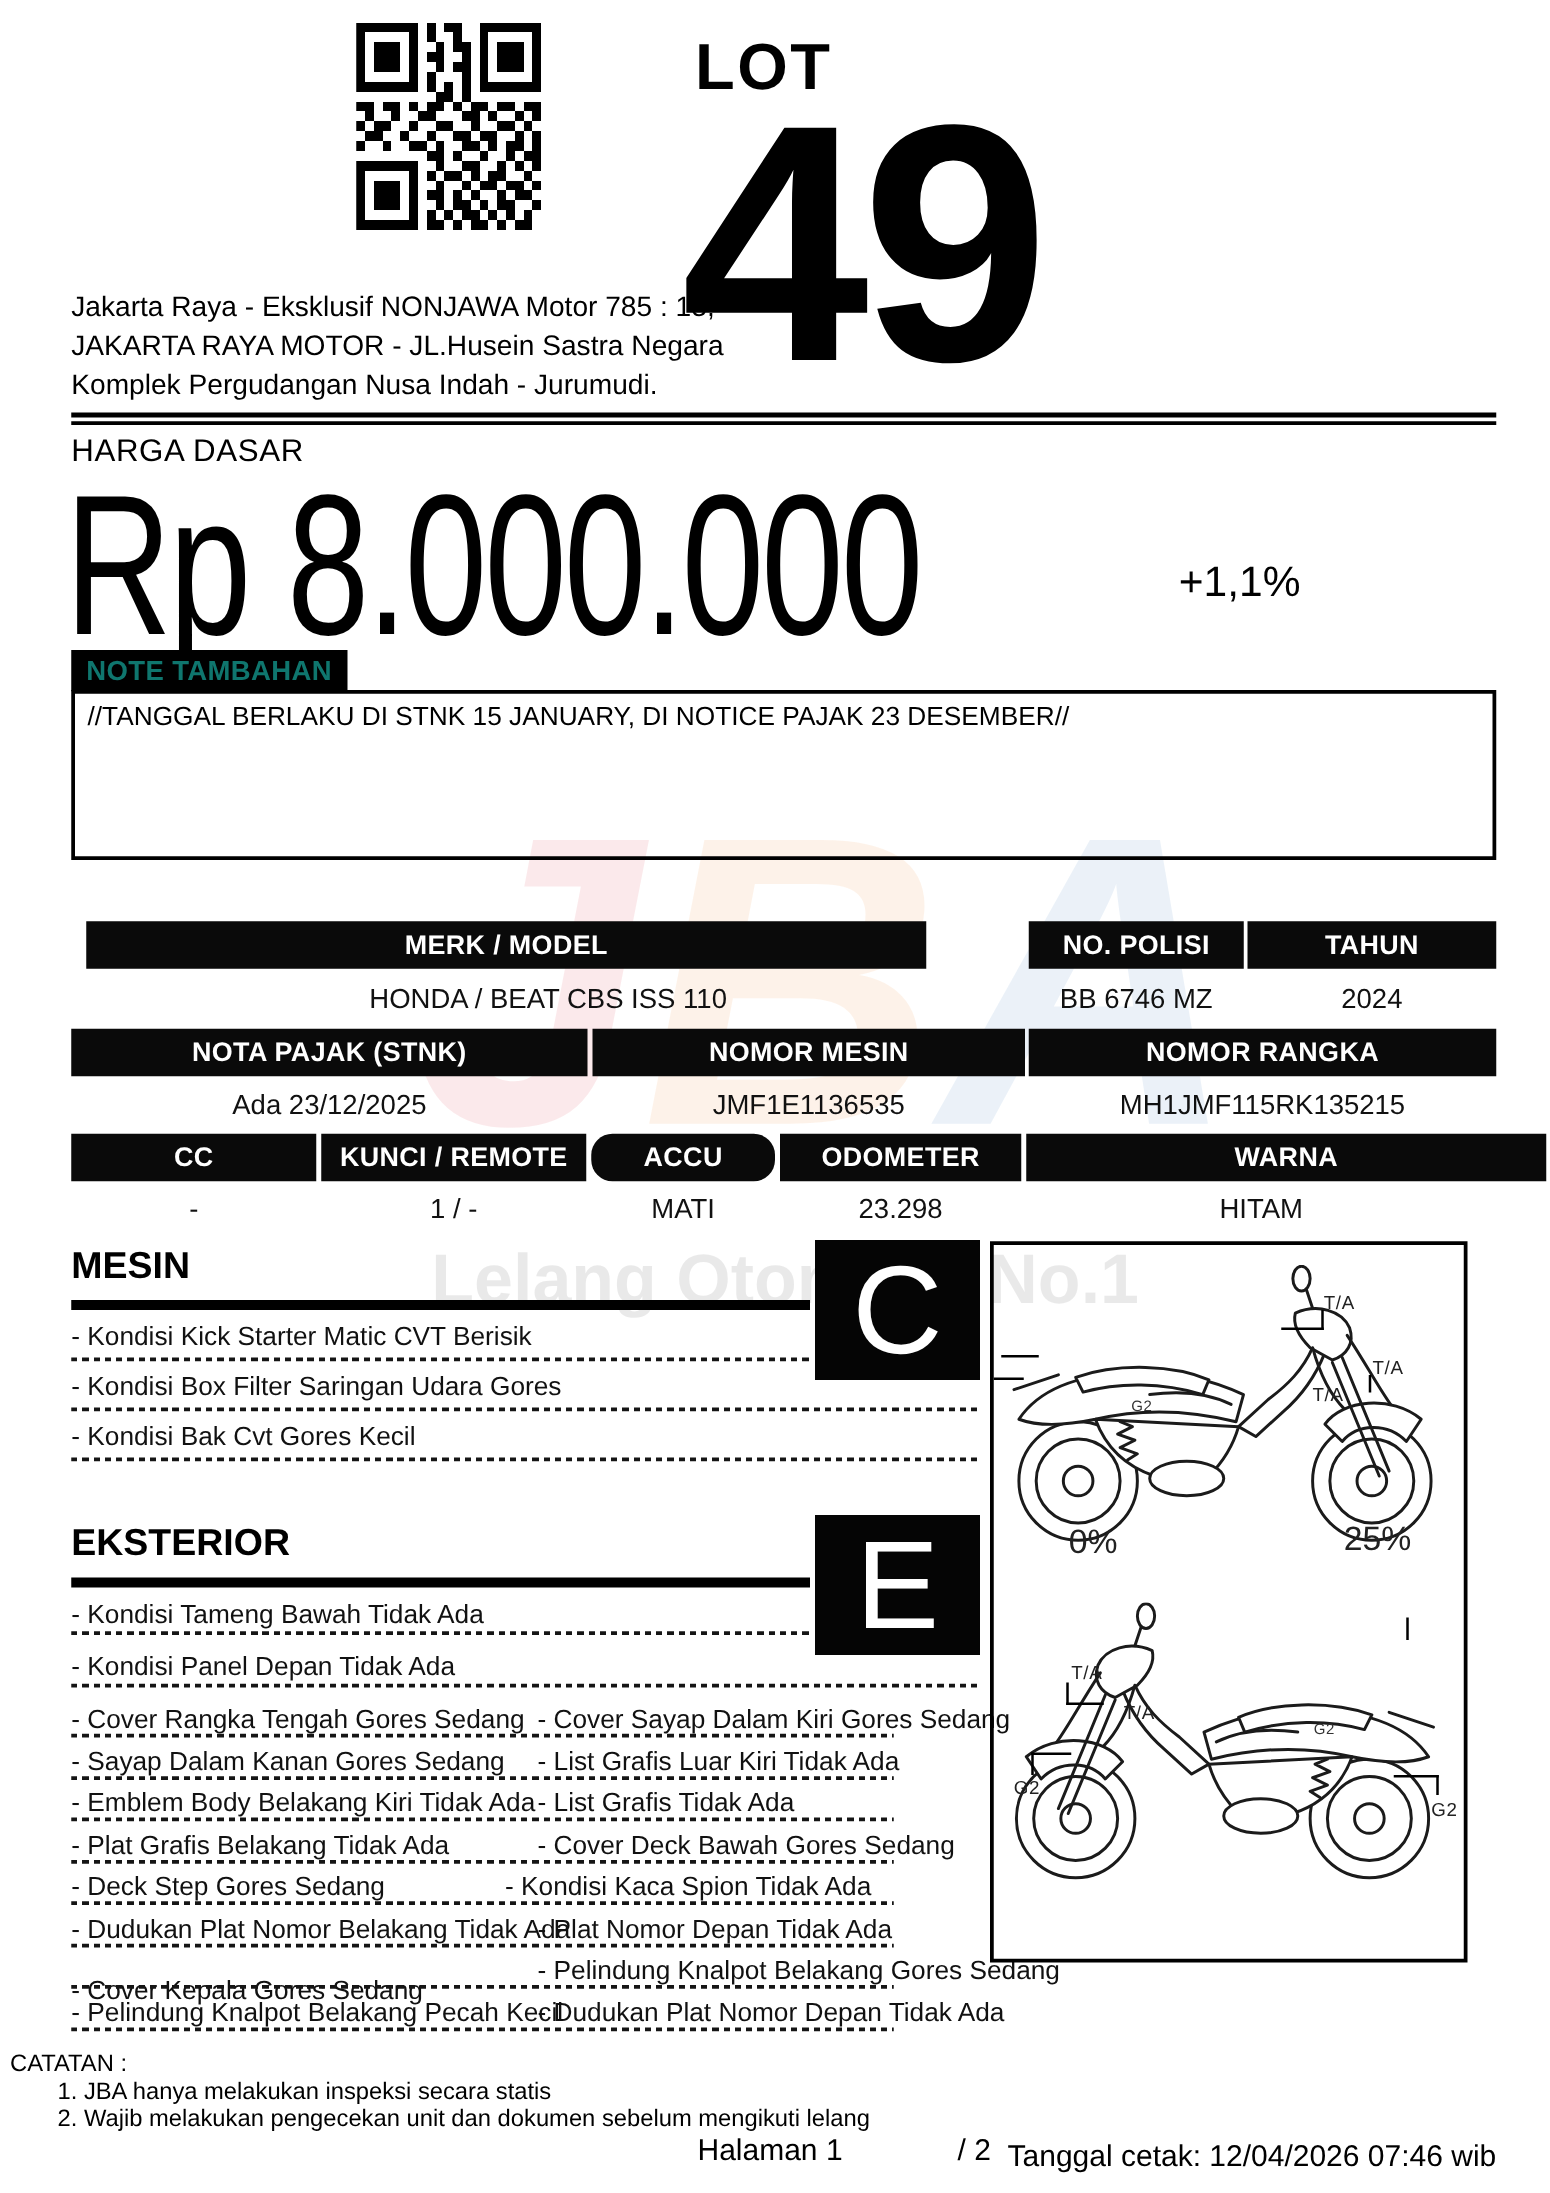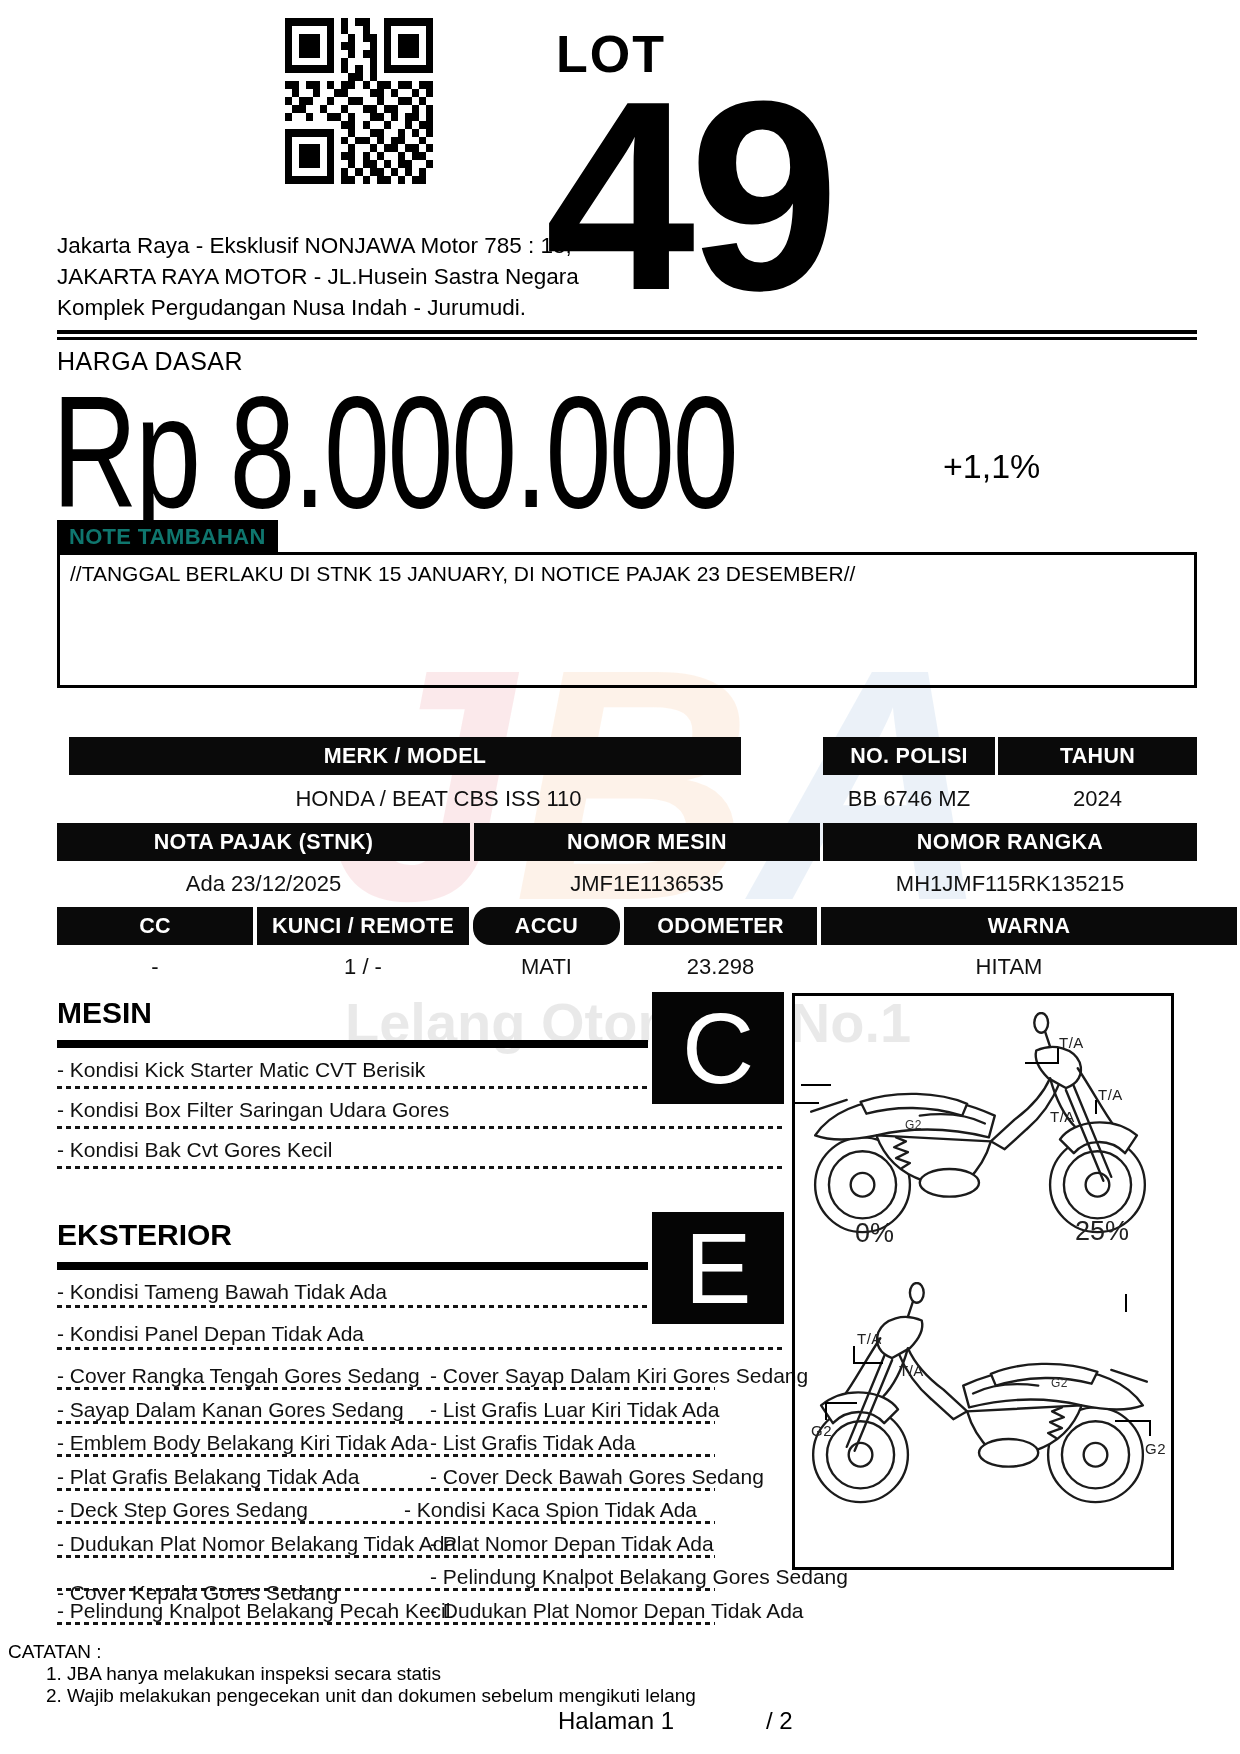--- a/index.html
+++ b/index.html
@@ -215,15 +215,16 @@
       <div class="ld" style="left:330px;top:298px;width:2px;height:18px;background:#000;"></div>
     </div>
 
 
     <div class="abs" style="left:8px;top:1641px;font-size:19px;">CATATAN :</div>
     <div class="abs" style="left:46px;top:1663px;font-size:19px;">1. JBA hanya melakukan inspeksi secara statis</div>
     <div class="abs" style="left:46px;top:1685px;font-size:19px;">2. Wajib melakukan pengecekan unit dan dokumen sebelum mengikuti lelang</div>
 
     <div class="abs" style="left:558px;top:1707px;font-size:24px;">Halaman 1</div>
     <div class="abs" style="left:766px;top:1707px;font-size:24px;">/ 2</div>
+    <div class="abs" style="right:43px;top:1712px;font-size:24px;">Tanggal cetak: 12/04/2026 07:46 wib</div>
 
   </div>
 </div>
 
 </body></html>

